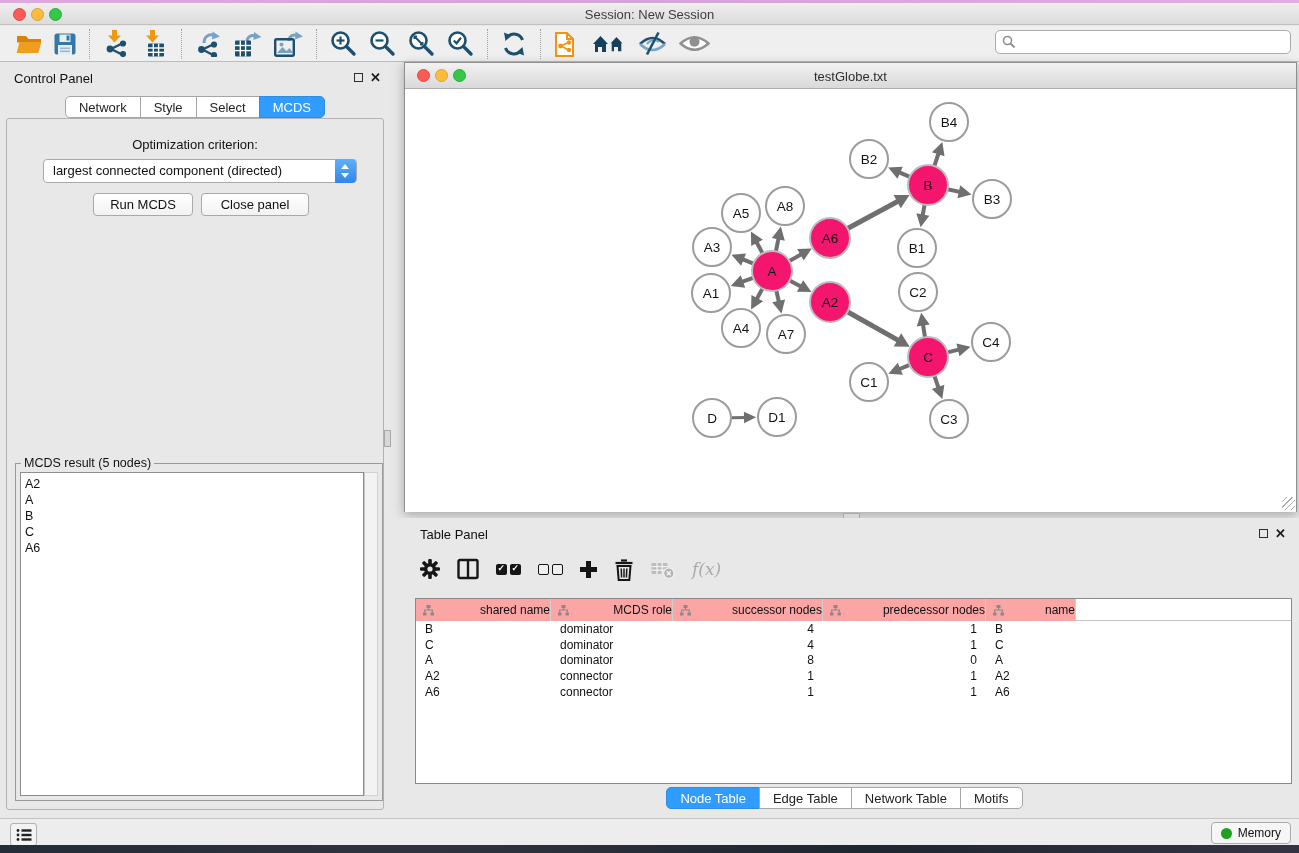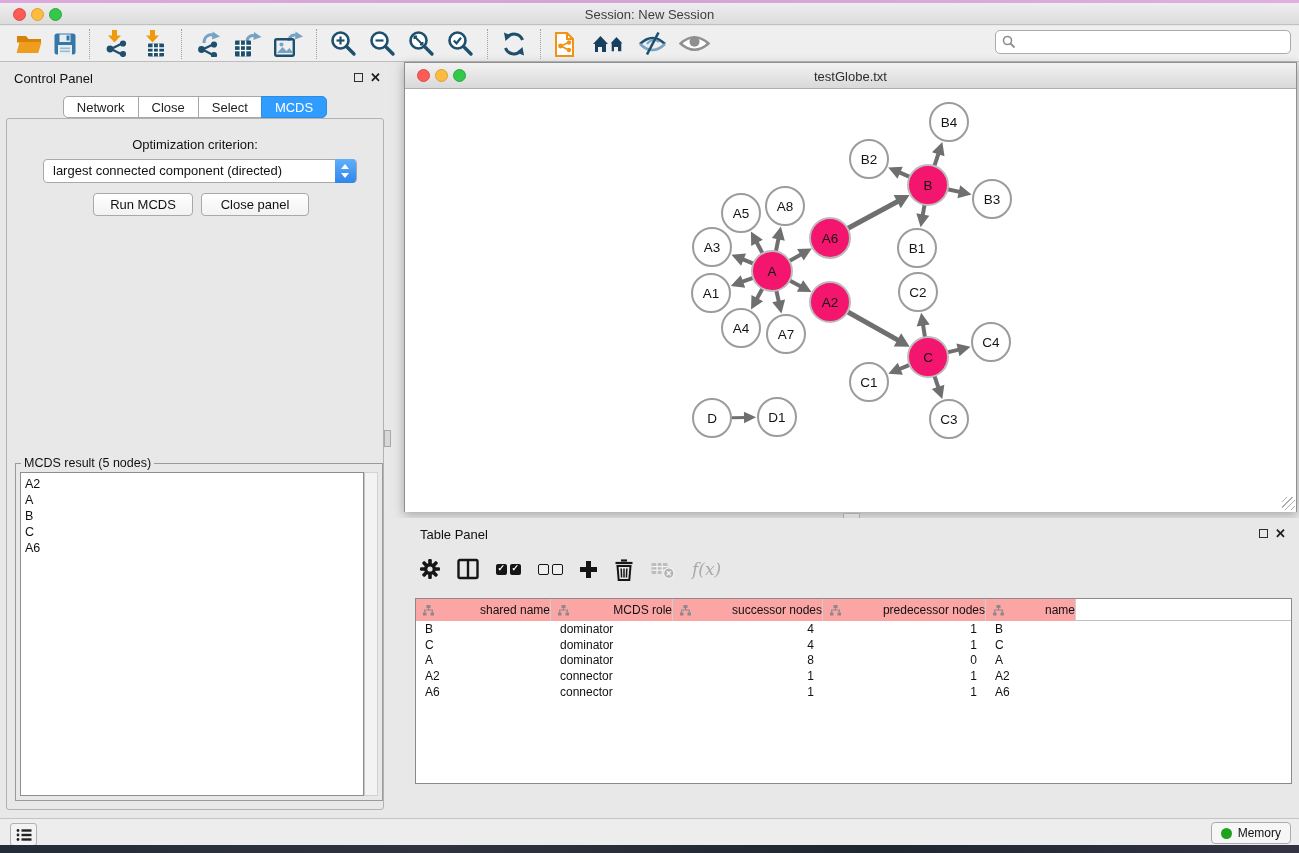--- a/index.html
+++ b/index.html
@@ -272,21 +272,21 @@
   </div>
 
   <div class="abs" id="control-panel">
     <div class="panel-head">
       <span class="panel-title">Control Panel</span>
       <span class="float-ic" style="right:27px"></span>
       <span class="close-ic" style="right:9px">✕</span>
     </div>
     <div id="cp-tabs">
         <div class="seg-tab">Network</div>
-        <div class="seg-tab">Close</div>
+        <div class="seg-tab">Style</div>
         <div class="seg-tab">Select</div>
         <div class="seg-tab selected">MCDS</div>
       </div>
     <div id="cp-content">
       <div id="opt-label">Optimization criterion:</div>
       <div id="criterion">
         <span>largest connected component (directed)</span>
         <span class="stepper">
             <span class="stp-up"></span>
             <span class="stp-dn"></span>
@@ -628,20 +628,26 @@
           </div>
           <div class="tr">
             <div class="td" style="width: 135px;">A6</div>
             <div class="td" style="width: 122px;">connector</div>
             <div class="td num" style="width: 150px;">1</div>
             <div class="td num" style="width: 163px;">1</div>
             <div class="td" style="width: 90px;">A6</div>
           </div>
         </div>
     </div>
+    <div id="tp-tabs">
+        <div class="seg-tab selected">Node Table</div>
+        <div class="seg-tab">Edge Table</div>
+        <div class="seg-tab">Network Table</div>
+        <div class="seg-tab">Motifs</div>
+      </div>
   </div>
 
   <div class="abs" id="statusbar">
     <div id="list-btn">
       <svg width="16" height="14">
           <g fill="#222">
             <circle cx="2" cy="2.5" r="1.4"></circle>
             <rect x="5.5" y="1.3" width="10" height="2.4"></rect>
             <circle cx="2" cy="7" r="1.4"></circle>
             <rect x="5.5" y="5.8" width="10" height="2.4"></rect>

